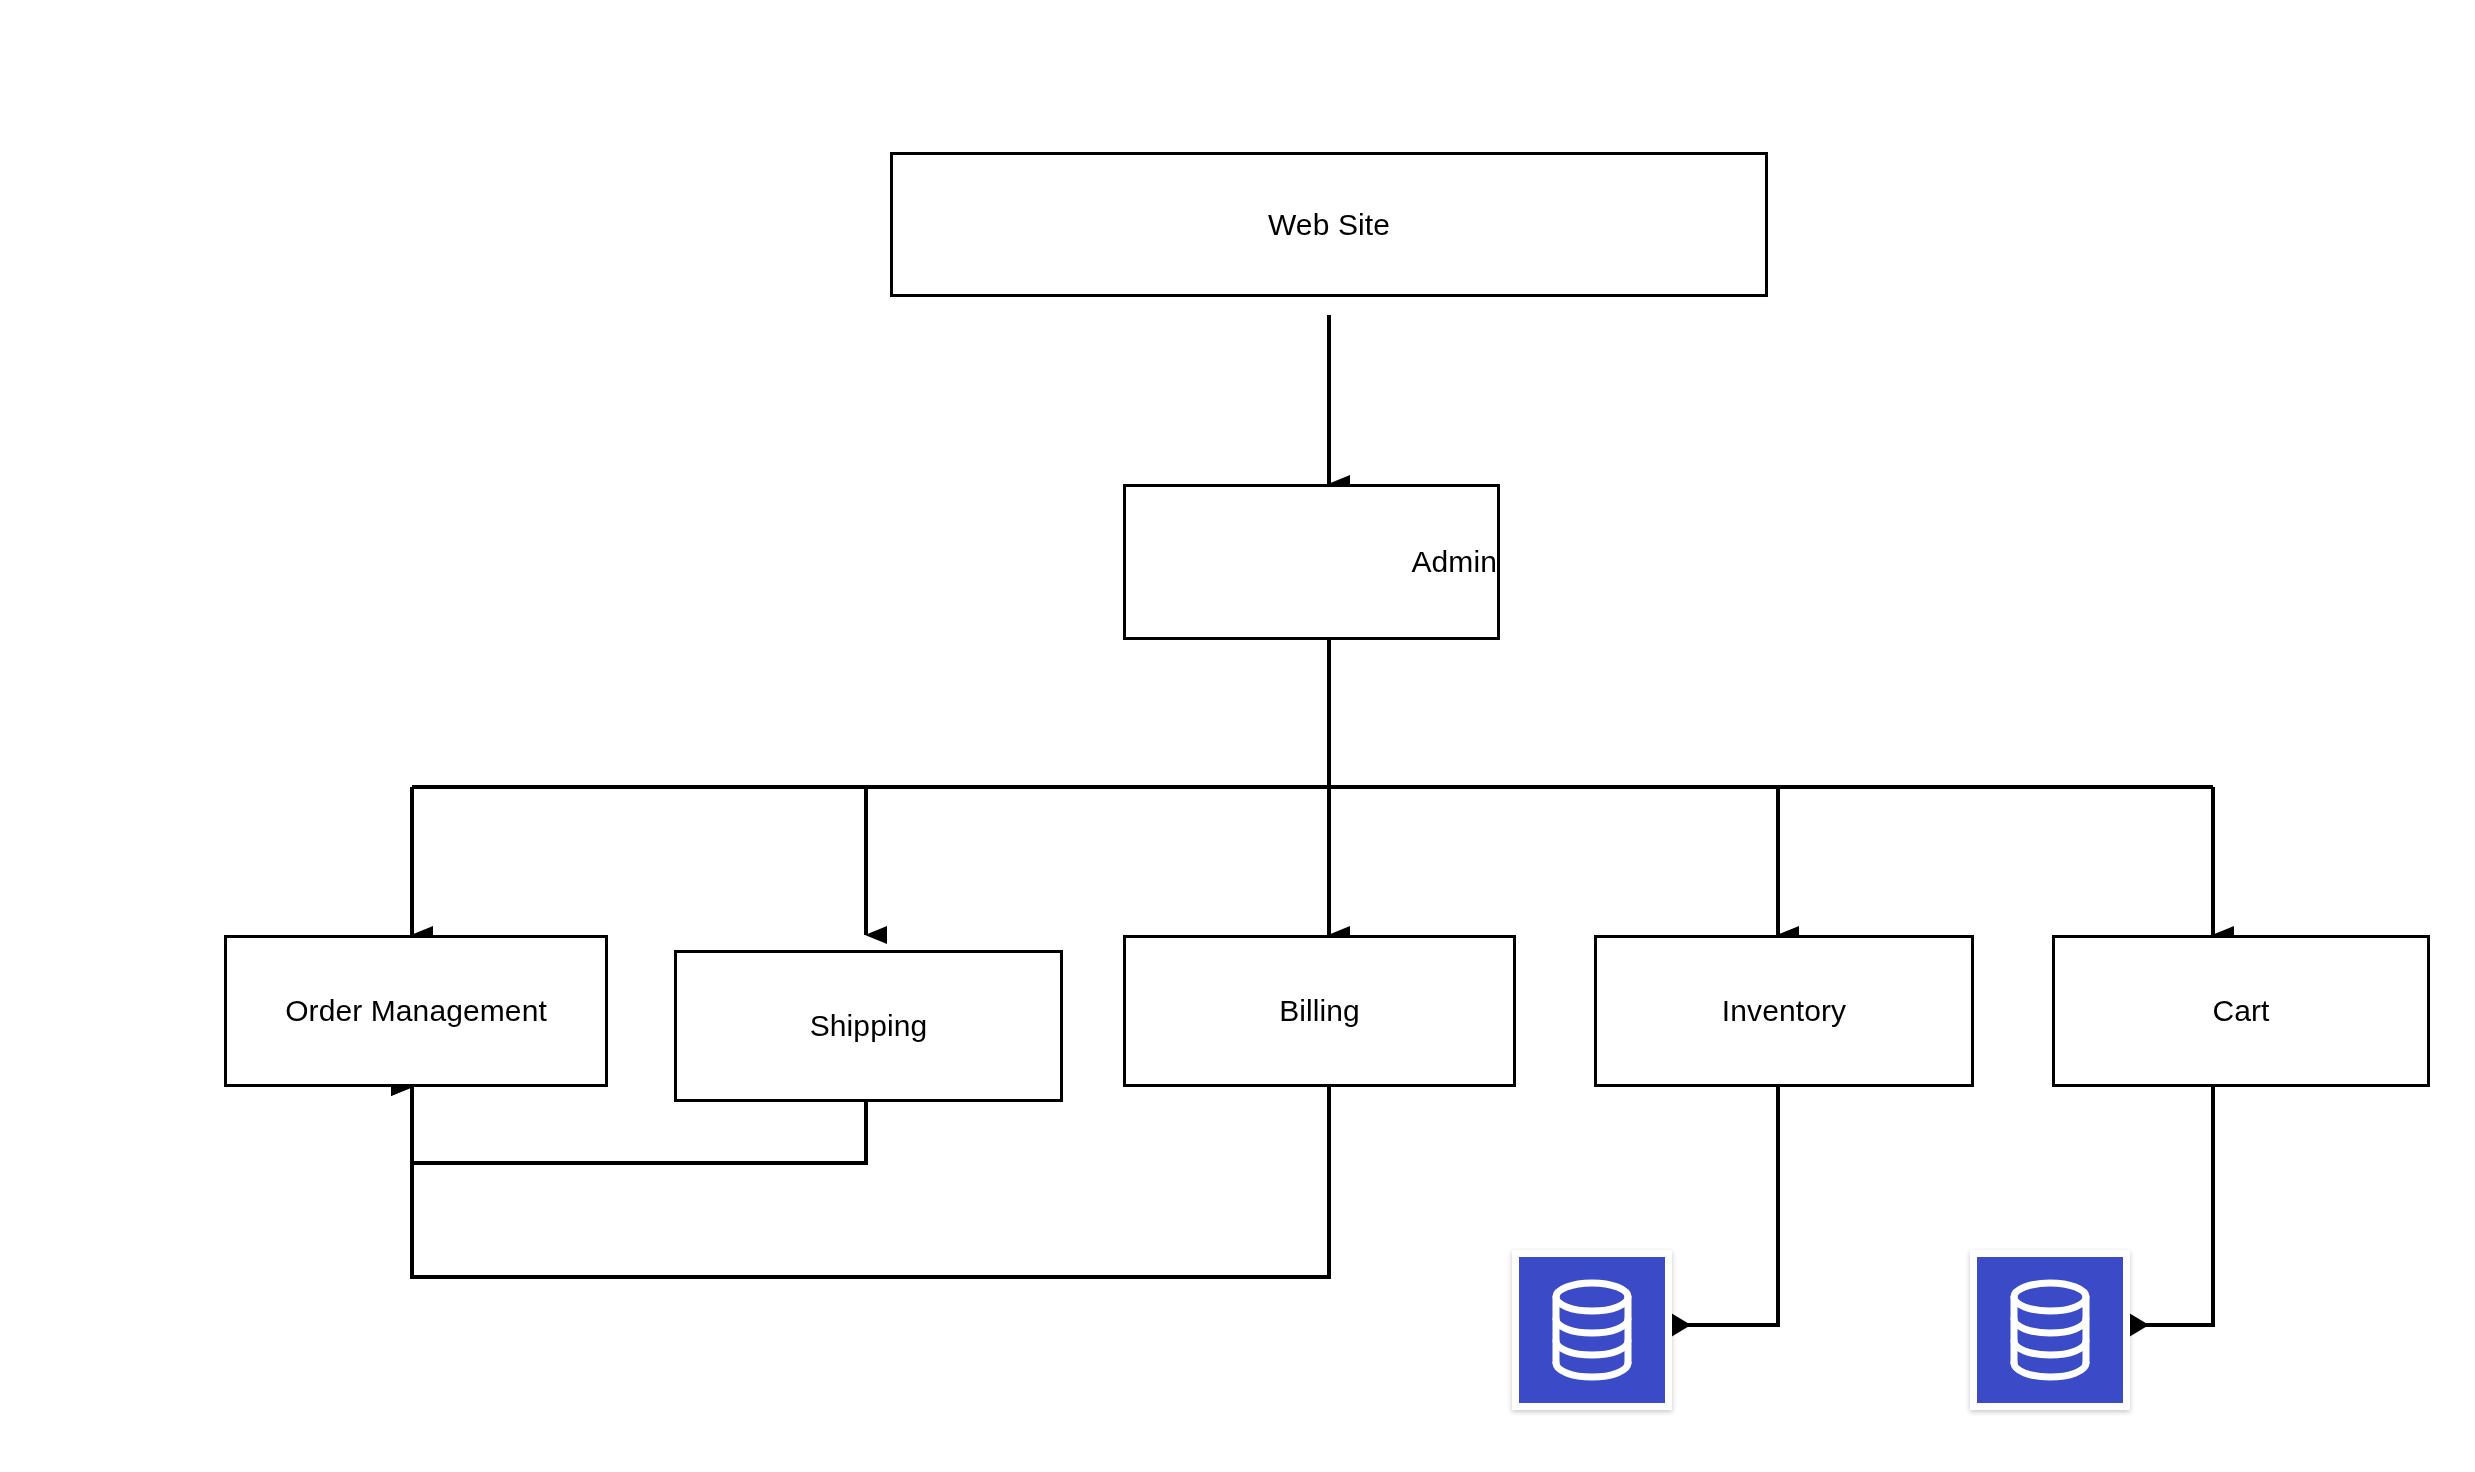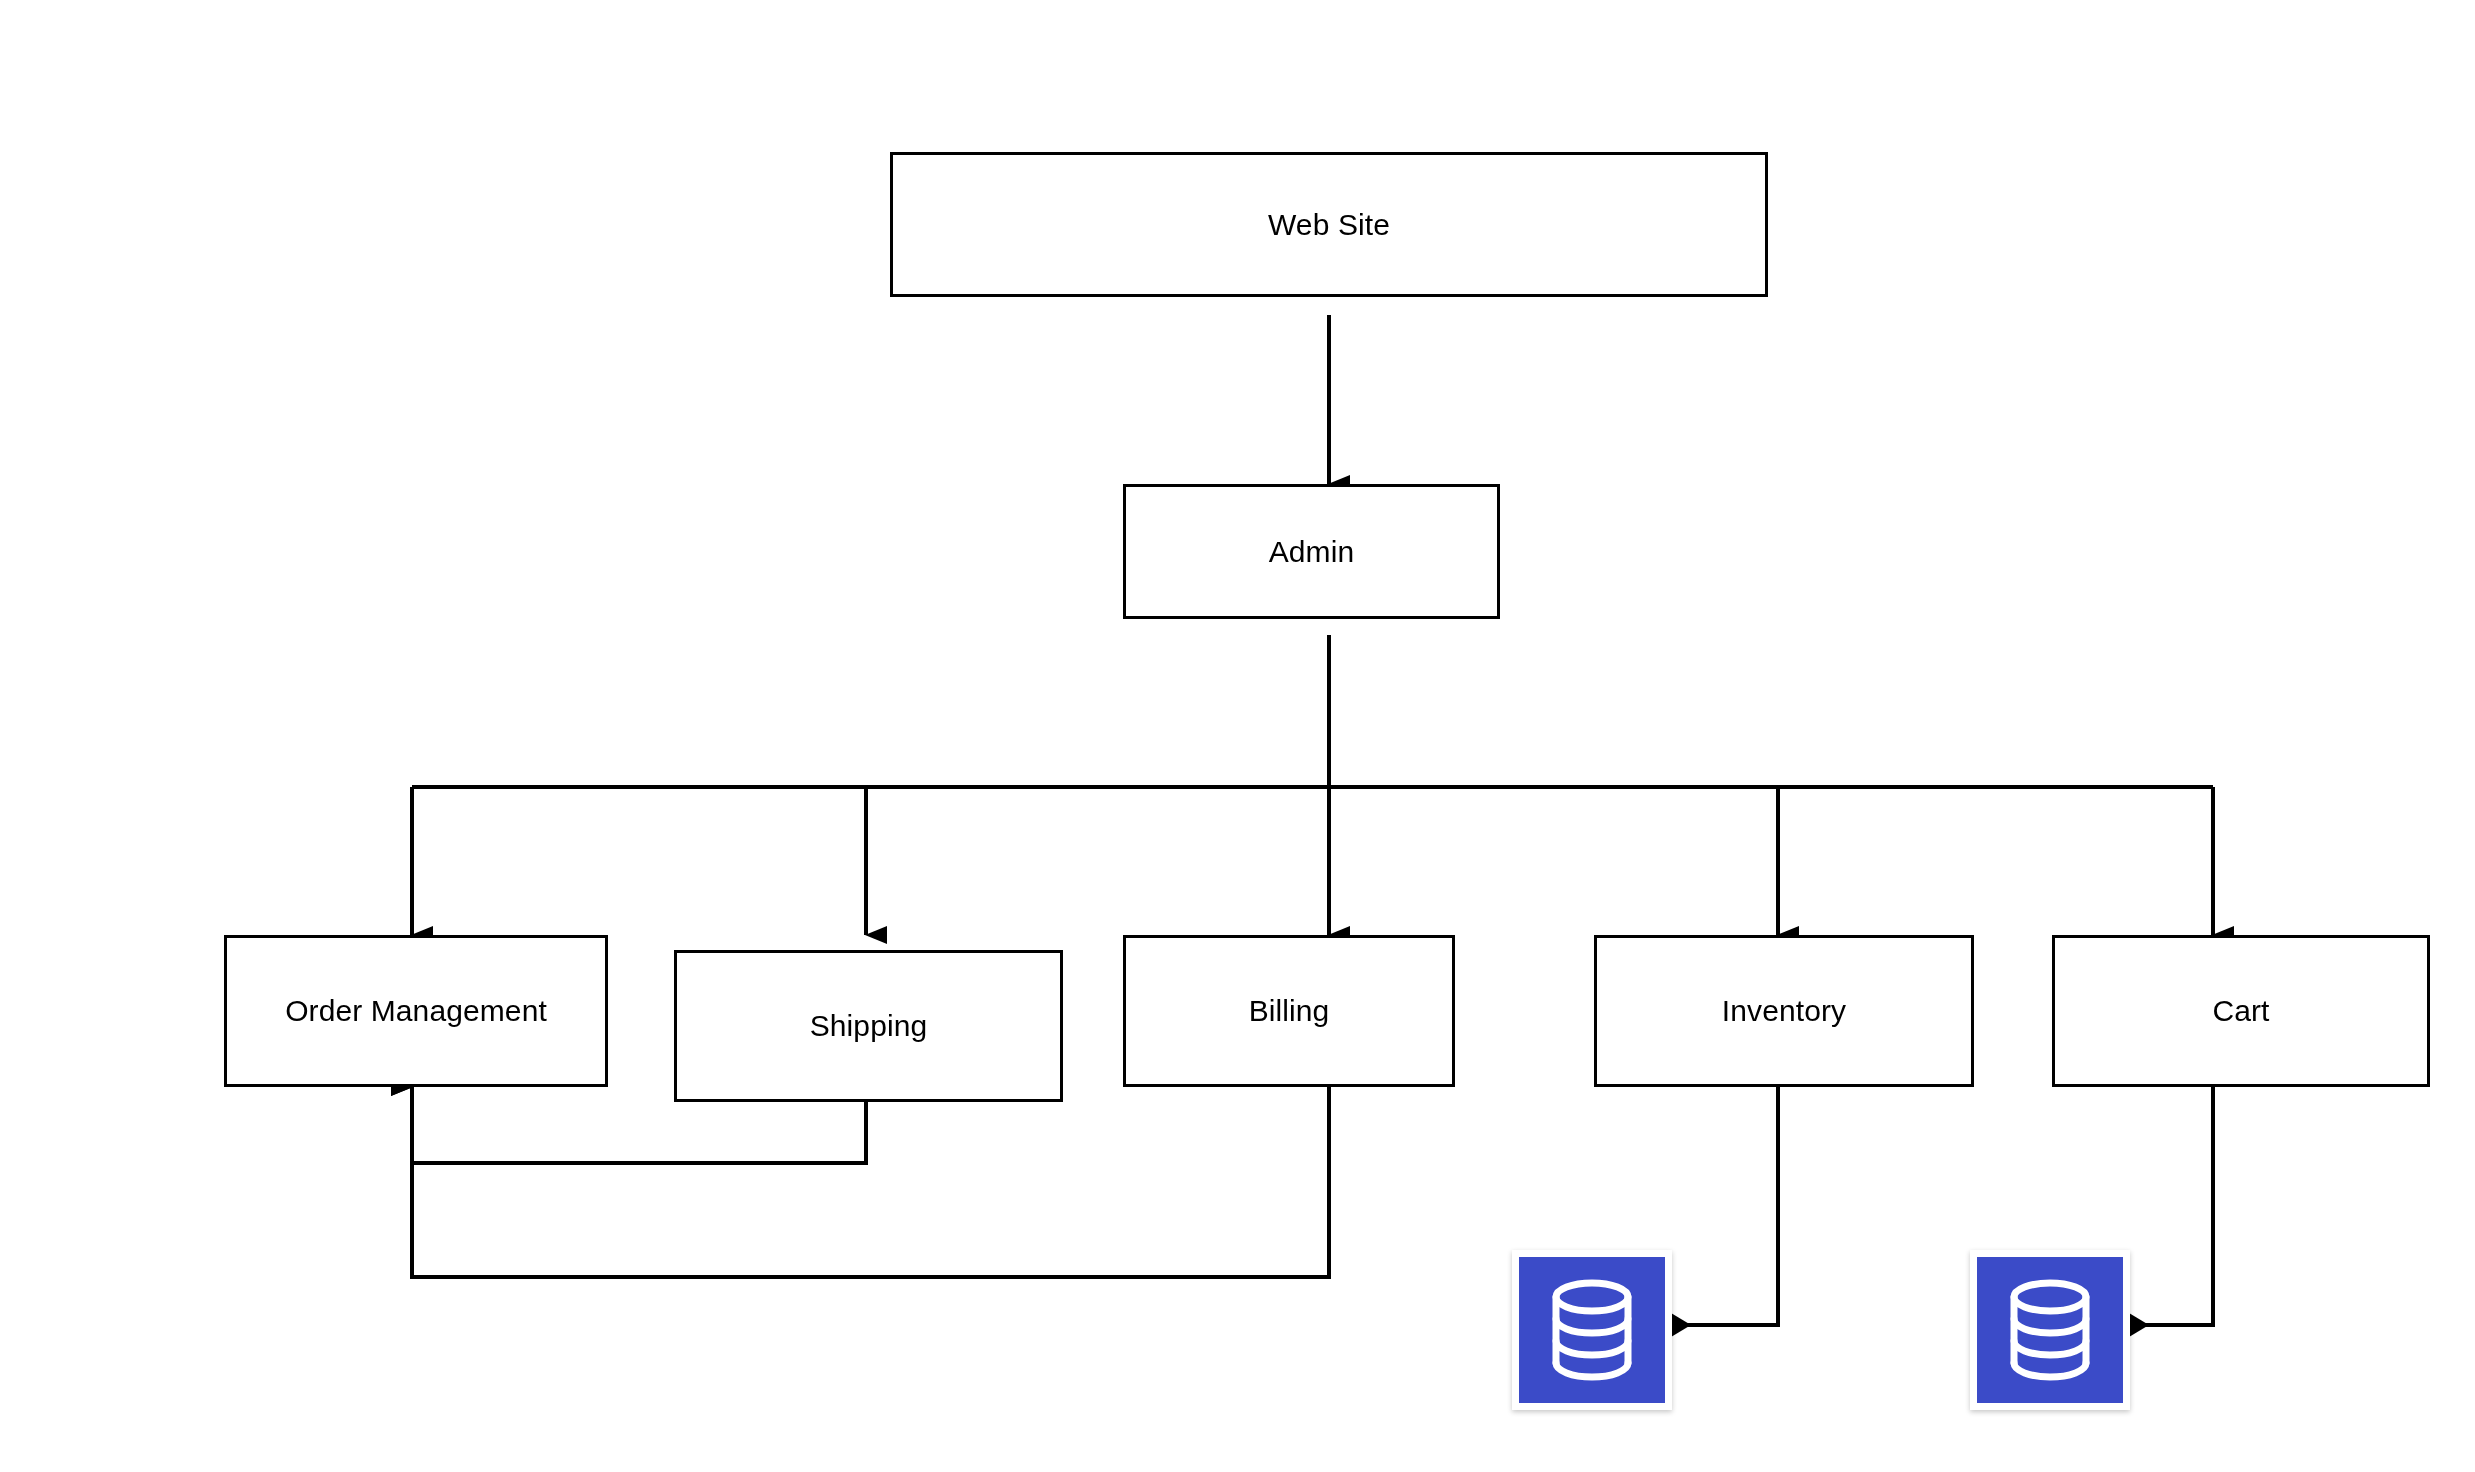--- a/index.html
+++ b/index.html
@@ -96,33 +96,33 @@
       <path d="M1778,1087 L1778,1325 L1672,1325" marker-end="url(#arrowLeft)"></path>
 
       <path d="M2213,1087 L2213,1325 L2130,1325" marker-end="url(#arrowLeft)"></path>
     </g>
   </svg>
 
   <div class="node-box" style="left:890px;  top:152px; width:878px; height:145px;">
     <span class="node-label">Web Site</span>
   </div>
 
-  <div class="node-box" style="left:1123px; top:484px; width:377px; height:135px;">
+  <div class="node-box" style="left:1123px; top:484px; width:377px; height:156px;justify-content:flex-end;">
     <span class="node-label">Admin</span>
   </div>
 
   <div class="node-box" style="left:224px;  top:935px; width:384px; height:152px;">
     <span class="node-label">Order Management</span>
   </div>
 
   <div class="node-box" style="left:674px;  top:950px; width:389px; height:152px;">
     <span class="node-label">Shipping</span>
   </div>
 
-  <div class="node-box" style="left:1123px; top:935px; width:332px; height:152px;">
+  <div class="node-box" style="left:1123px; top:935px; width:393px; height:152px;">
     <span class="node-label">Billing</span>
   </div>
 
   <div class="node-box" style="left:1594px; top:935px; width:380px; height:152px;">
     <span class="node-label">Inventory</span>
   </div>
 
   <div class="node-box" style="left:2052px; top:935px; width:378px; height:152px;">
     <span class="node-label">Cart</span>
   </div>

